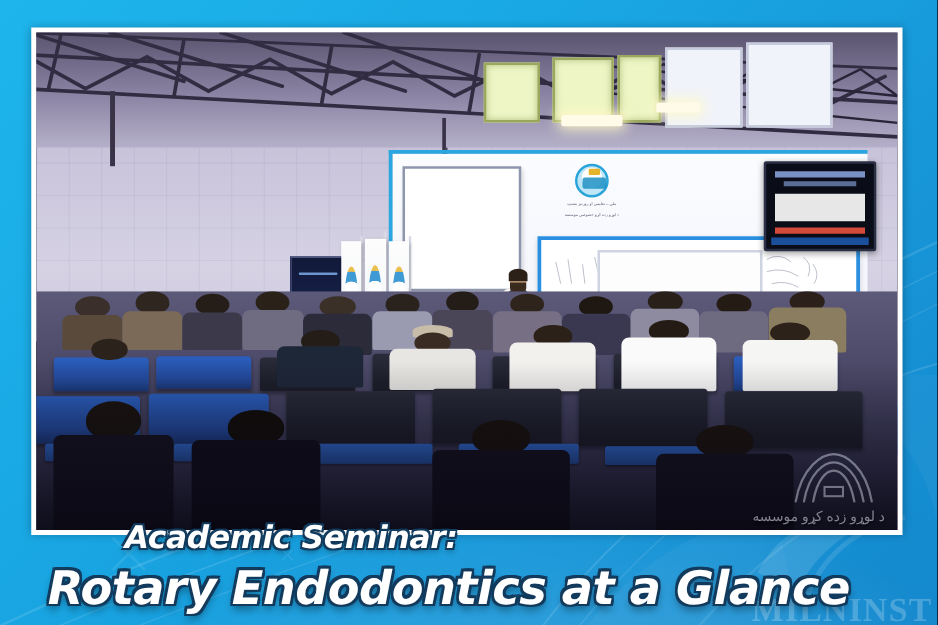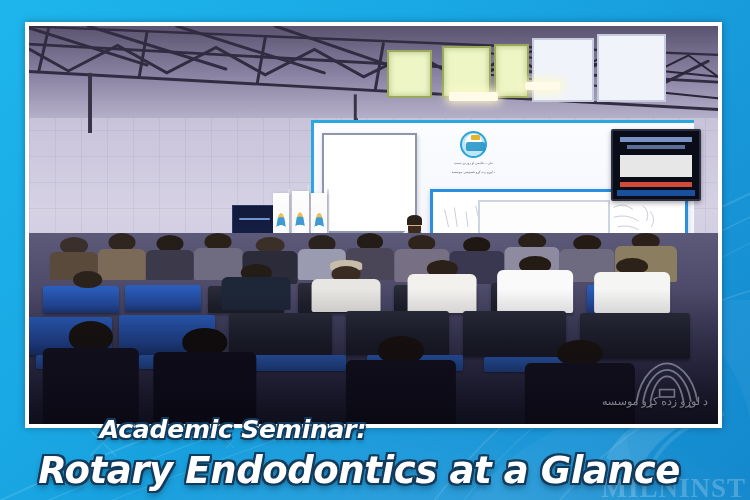--- a/index.html
+++ b/index.html
@@ -258,21 +258,21 @@
 
   
   .photo-vig{
     position:absolute;left:0;bottom:0;width:100%;height:34%;
     background:linear-gradient(180deg,rgba(8,6,20,0) 0%, rgba(8,6,20,.45) 65%, rgba(6,5,16,.72) 100%);
     pointer-events:none;
   }
 
   
   .photo-wm{
-    position:absolute;right:10px;bottom:16px;
+    position:absolute;right:10px;bottom:4px;
     font-size:11px;color:rgba(235,240,255,.52);
     letter-spacing:1px;direction:rtl;
     text-shadow:0 1px 2px rgba(0,0,0,.6);
     white-space:nowrap;
     margin-left:16px;
   }
   .photo-wm-logo{
     position:absolute;right:14px;bottom:18px;width:74px;height:46px;opacity:.42;
   }
   .t-kicker{

